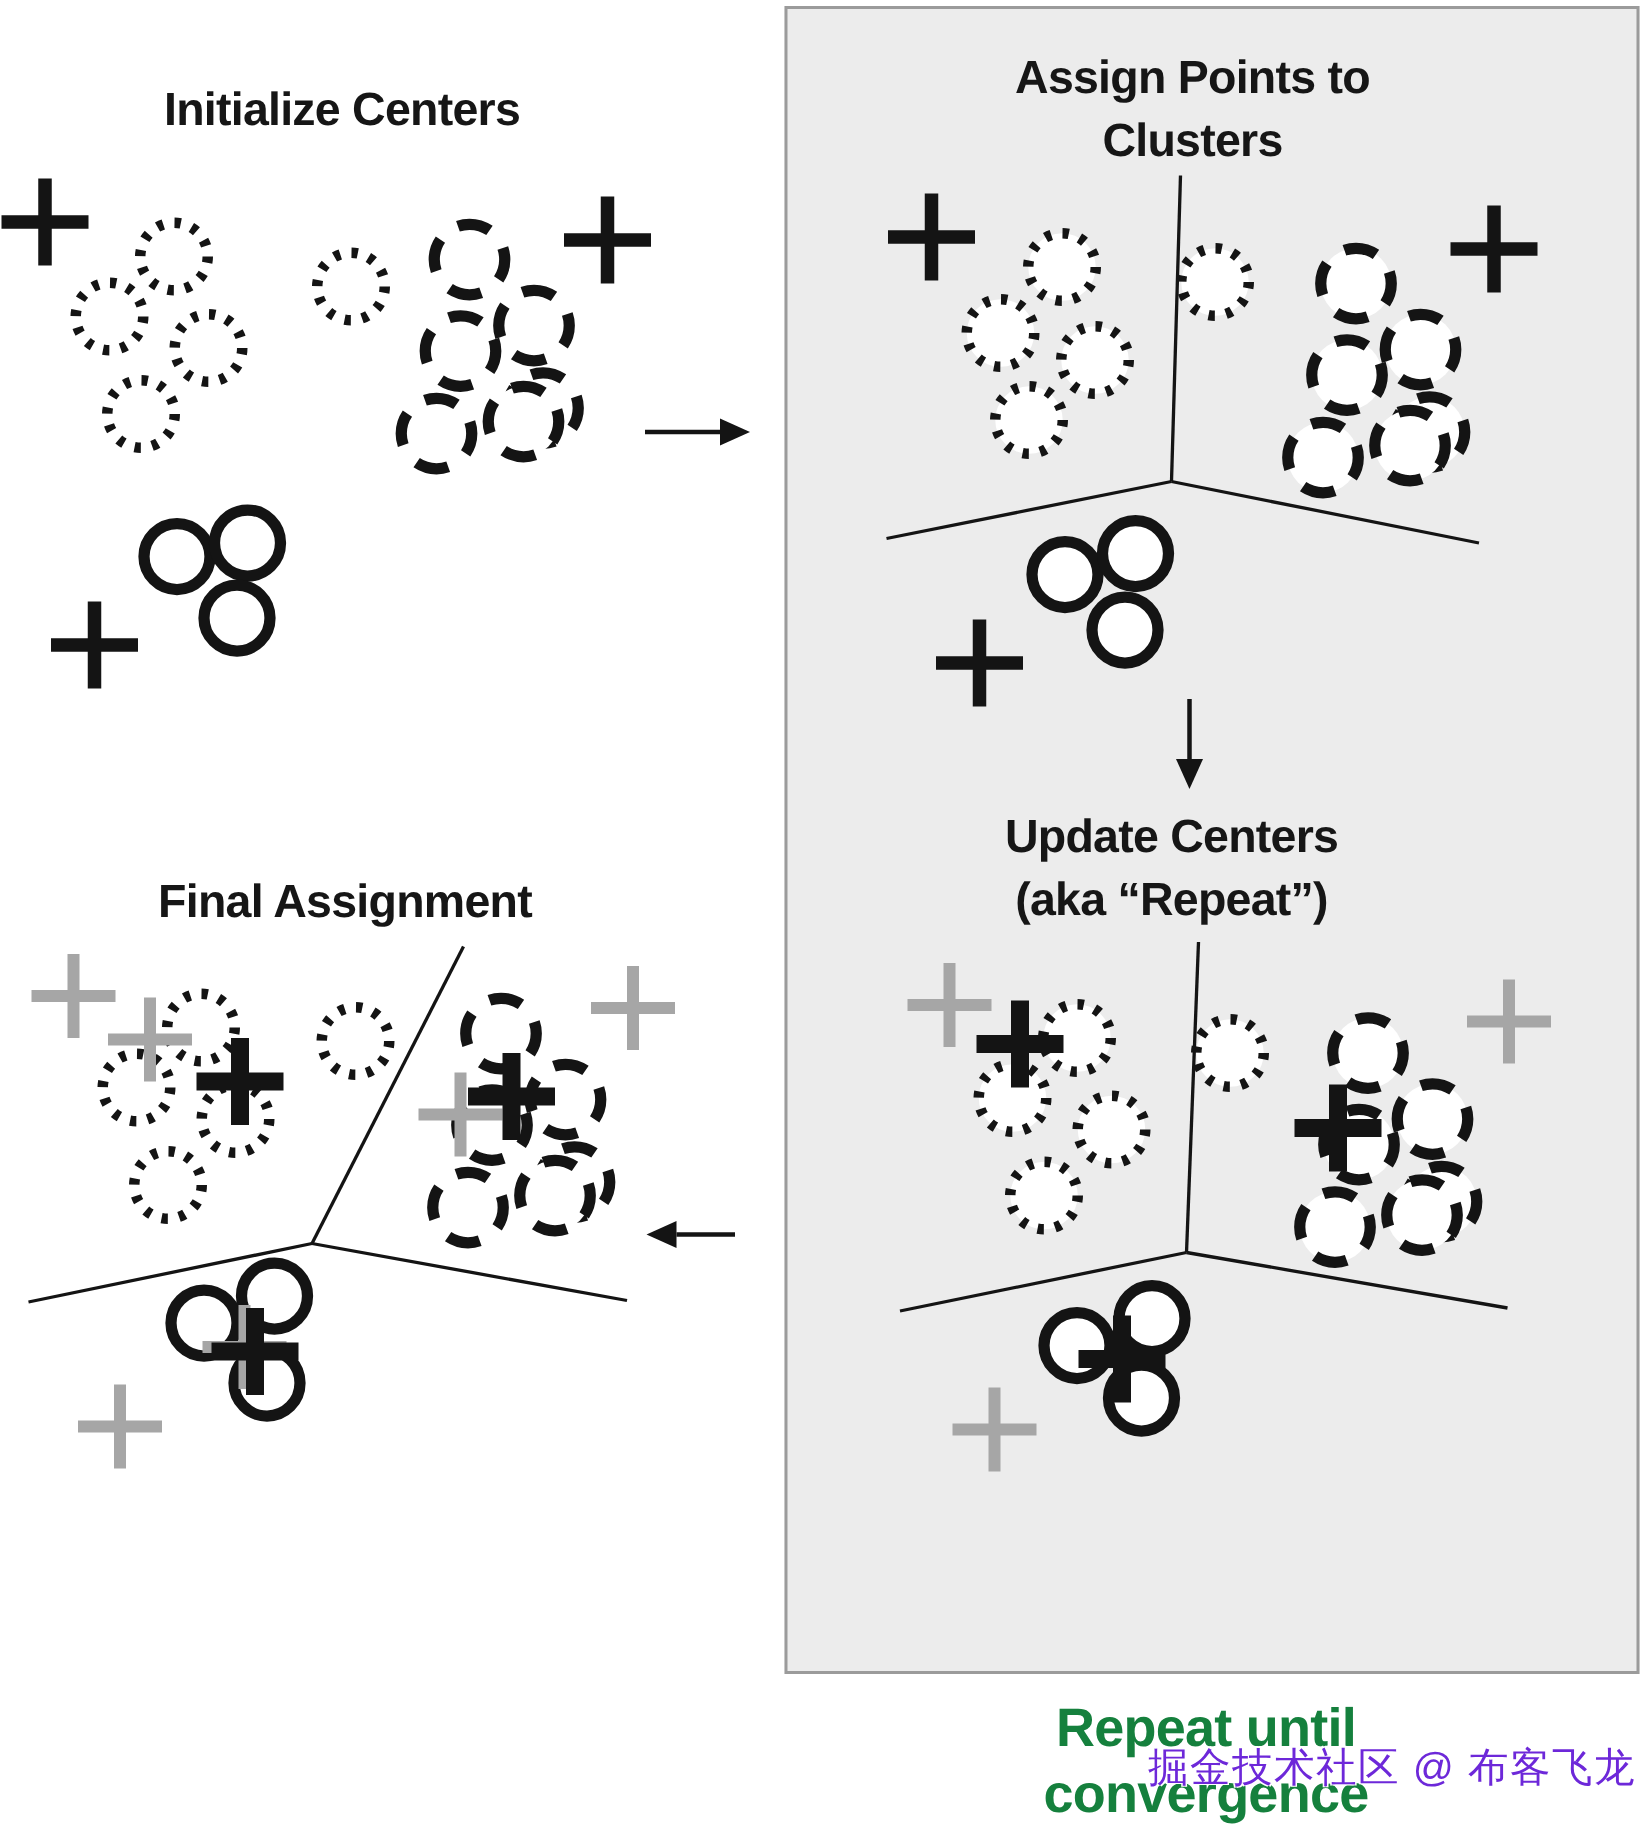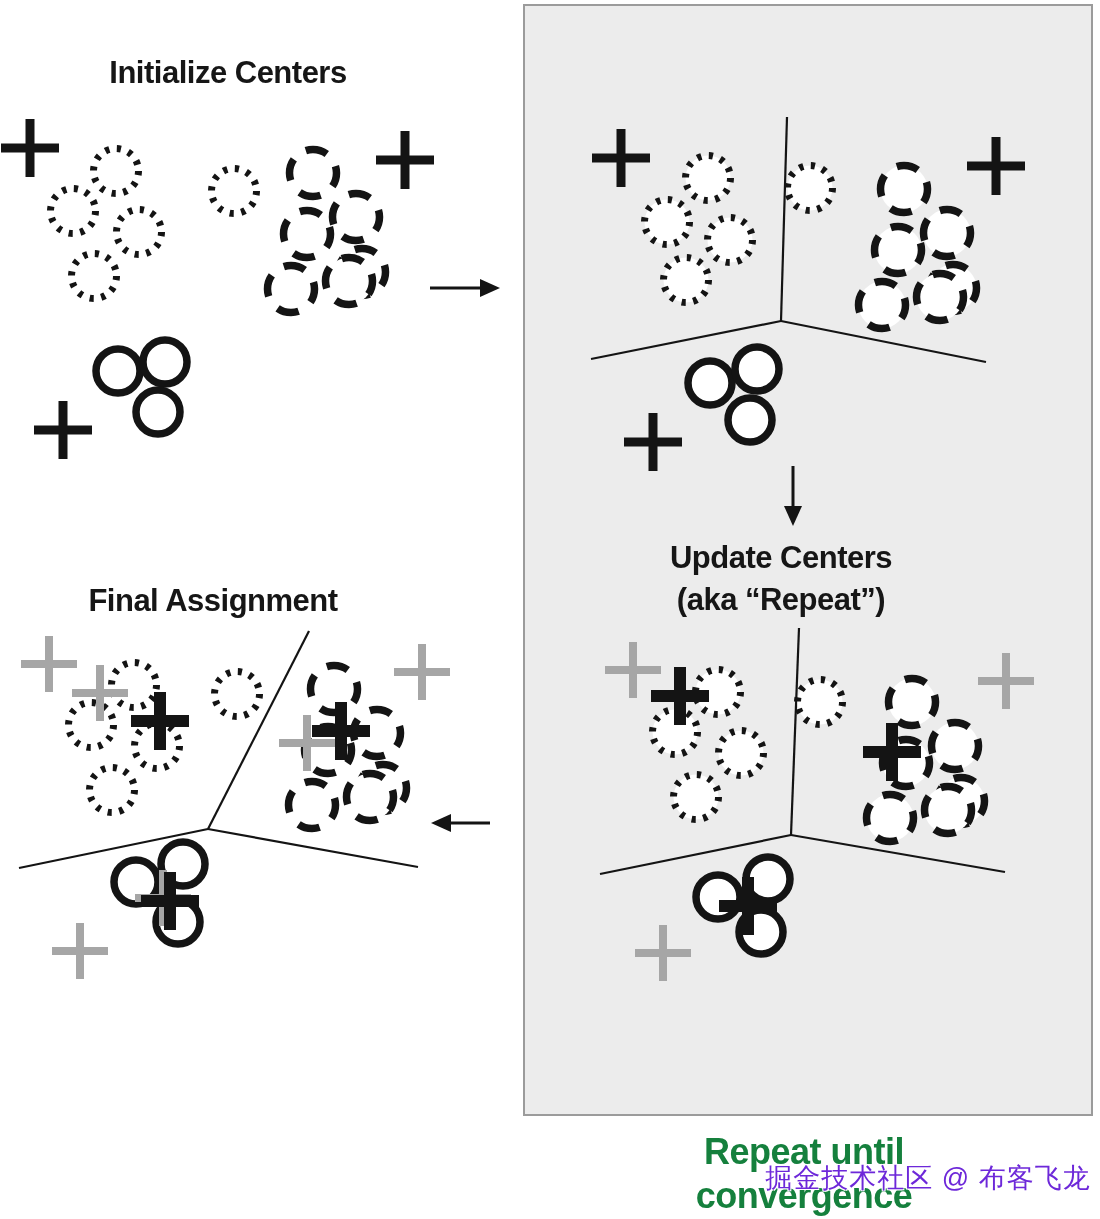--- a/index.html
+++ b/index.html
@@ -13,21 +13,21 @@
   }
   svg.canvas{position:absolute;left:0;top:0;z-index:2;}
   .title{
     position:absolute;transform:translateX(-50%);text-align:center;
     font-weight:700;font-size:31px;letter-spacing:-0.5px;color:#161616;
     line-height:42px;white-space:nowrap;z-index:3;
   }
   .t-init{left:228px;top:52px;}
   .t-assign{left:795px;top:31px;}
   .t-update{left:781px;top:537px;}
-  .t-final{left:213px;top:580px;}
+  .t-final{left:230px;top:580px;}
   .footer{
     position:absolute;left:804px;top:1130px;transform:translateX(-50%);
     text-align:center;font-weight:700;font-size:36px;letter-spacing:-0.5px;
     color:#15803d;line-height:44px;white-space:nowrap;z-index:3;
   }
   .watermark{
     position:absolute;left:928px;top:1160px;transform:translateX(-50%);
     font-size:27px;letter-spacing:1px;color:#6d28d9;white-space:nowrap;z-index:4;
     text-shadow:1px 1px 0 #fff,-1px -1px 0 #fff,1px -1px 0 #fff,-1px 1px 0 #fff;
   }
@@ -131,20 +131,24 @@
       <line x1="793" y1="466" x2="793" y2="506" stroke="#141414" stroke-width="3"></line>
       <polygon points="793,526 784,506 802,506" fill="#141414"></polygon>
       <line x1="490" y1="823" x2="451" y2="823" stroke="#141414" stroke-width="3"></line>
       <polygon points="431,823 451,814 451,832" fill="#141414"></polygon>
     </svg>
 
   <div class="title t-init">
     <div>Initialize Centers</div>
   </div>
 
+  <div class="title t-assign">
+    <div>Assign Points to</div>
+    <div>Clusters</div>
+  </div>
 
   <div class="title t-update">
     <div>Update Centers</div>
     <div>(aka “Repeat”)</div>
   </div>
 
   <div class="title t-final">
     <div>Final Assignment</div>
   </div>
 

